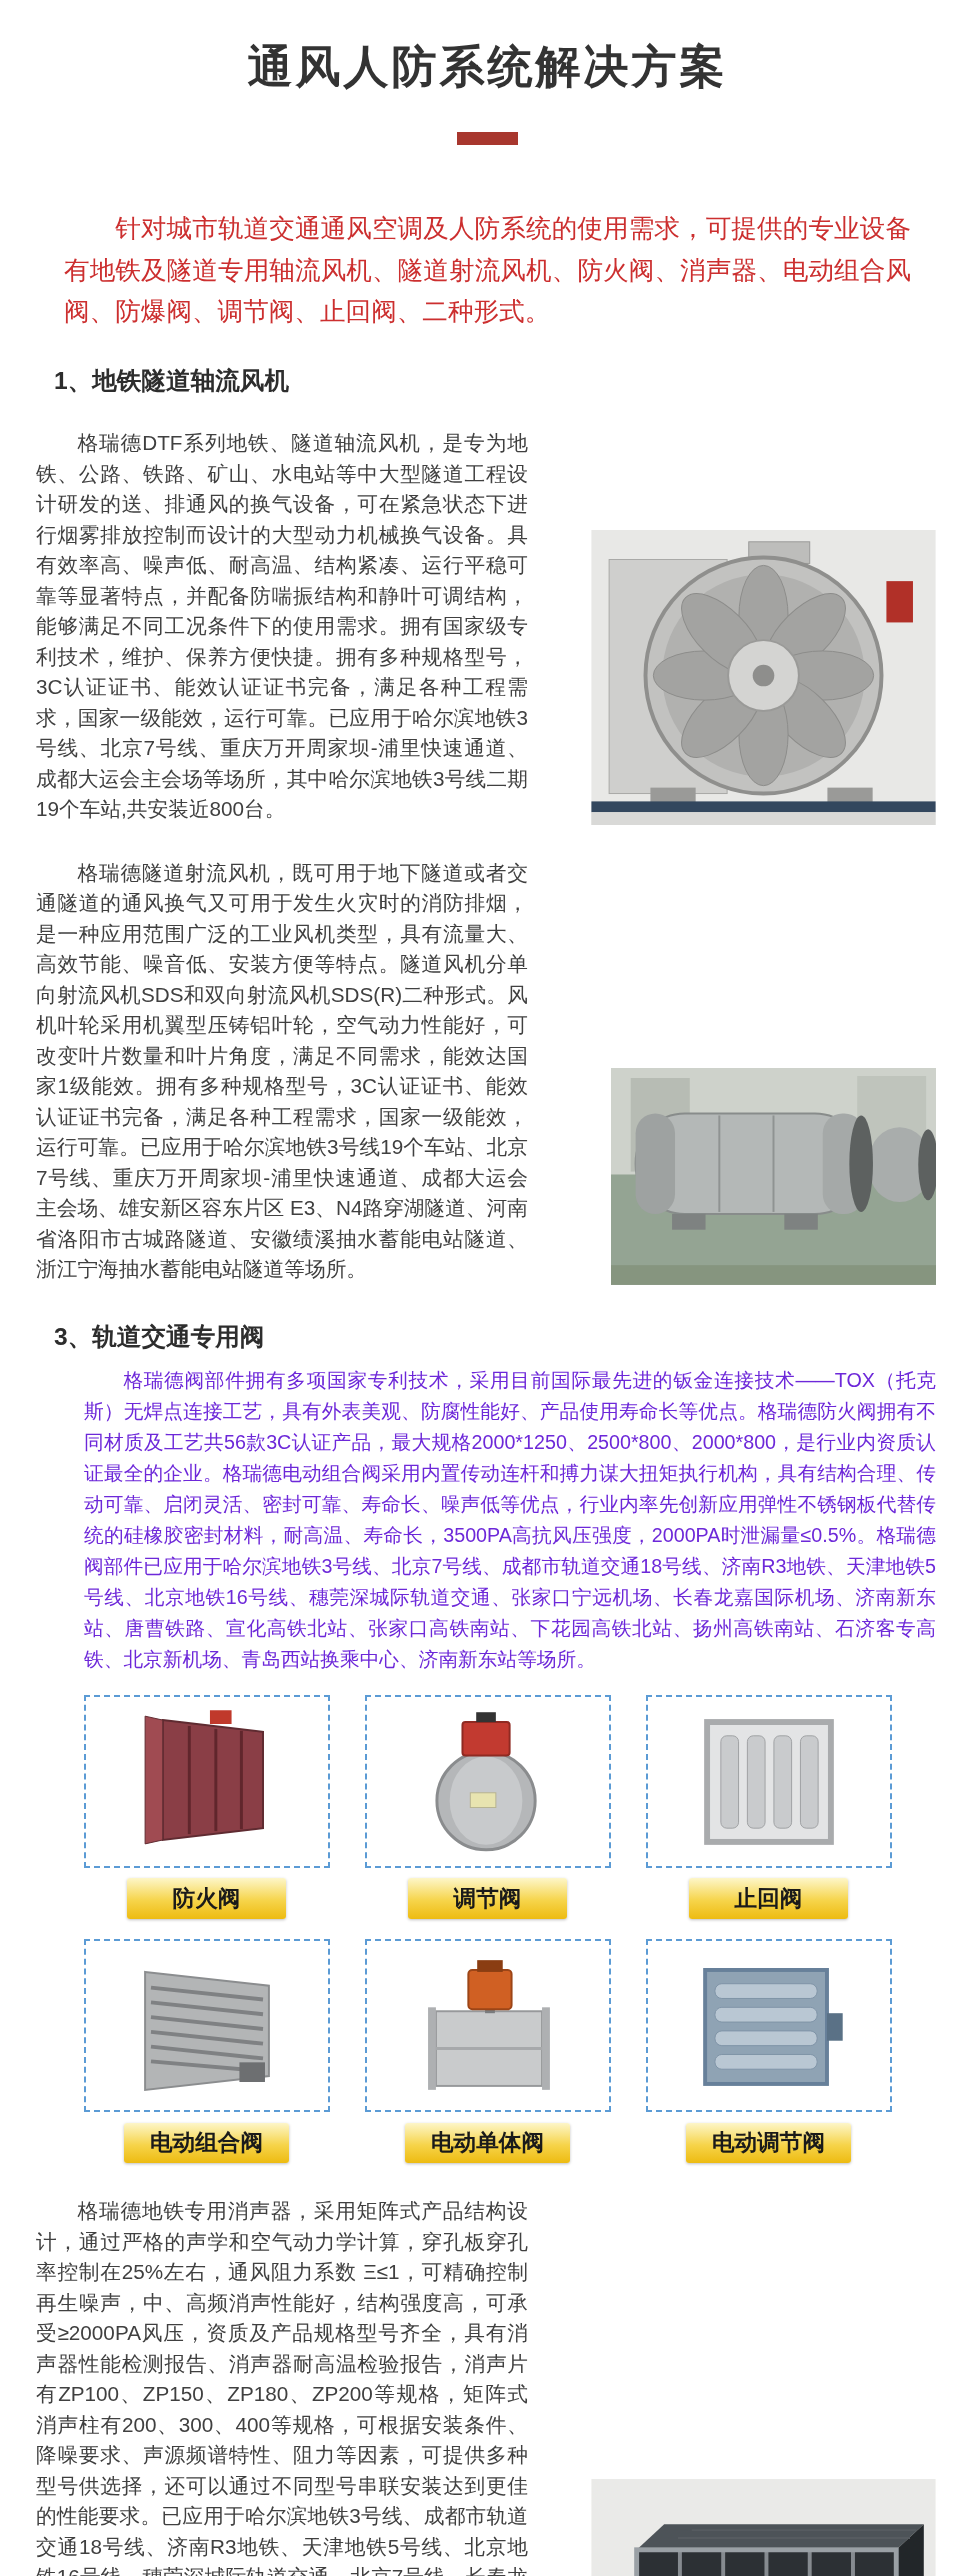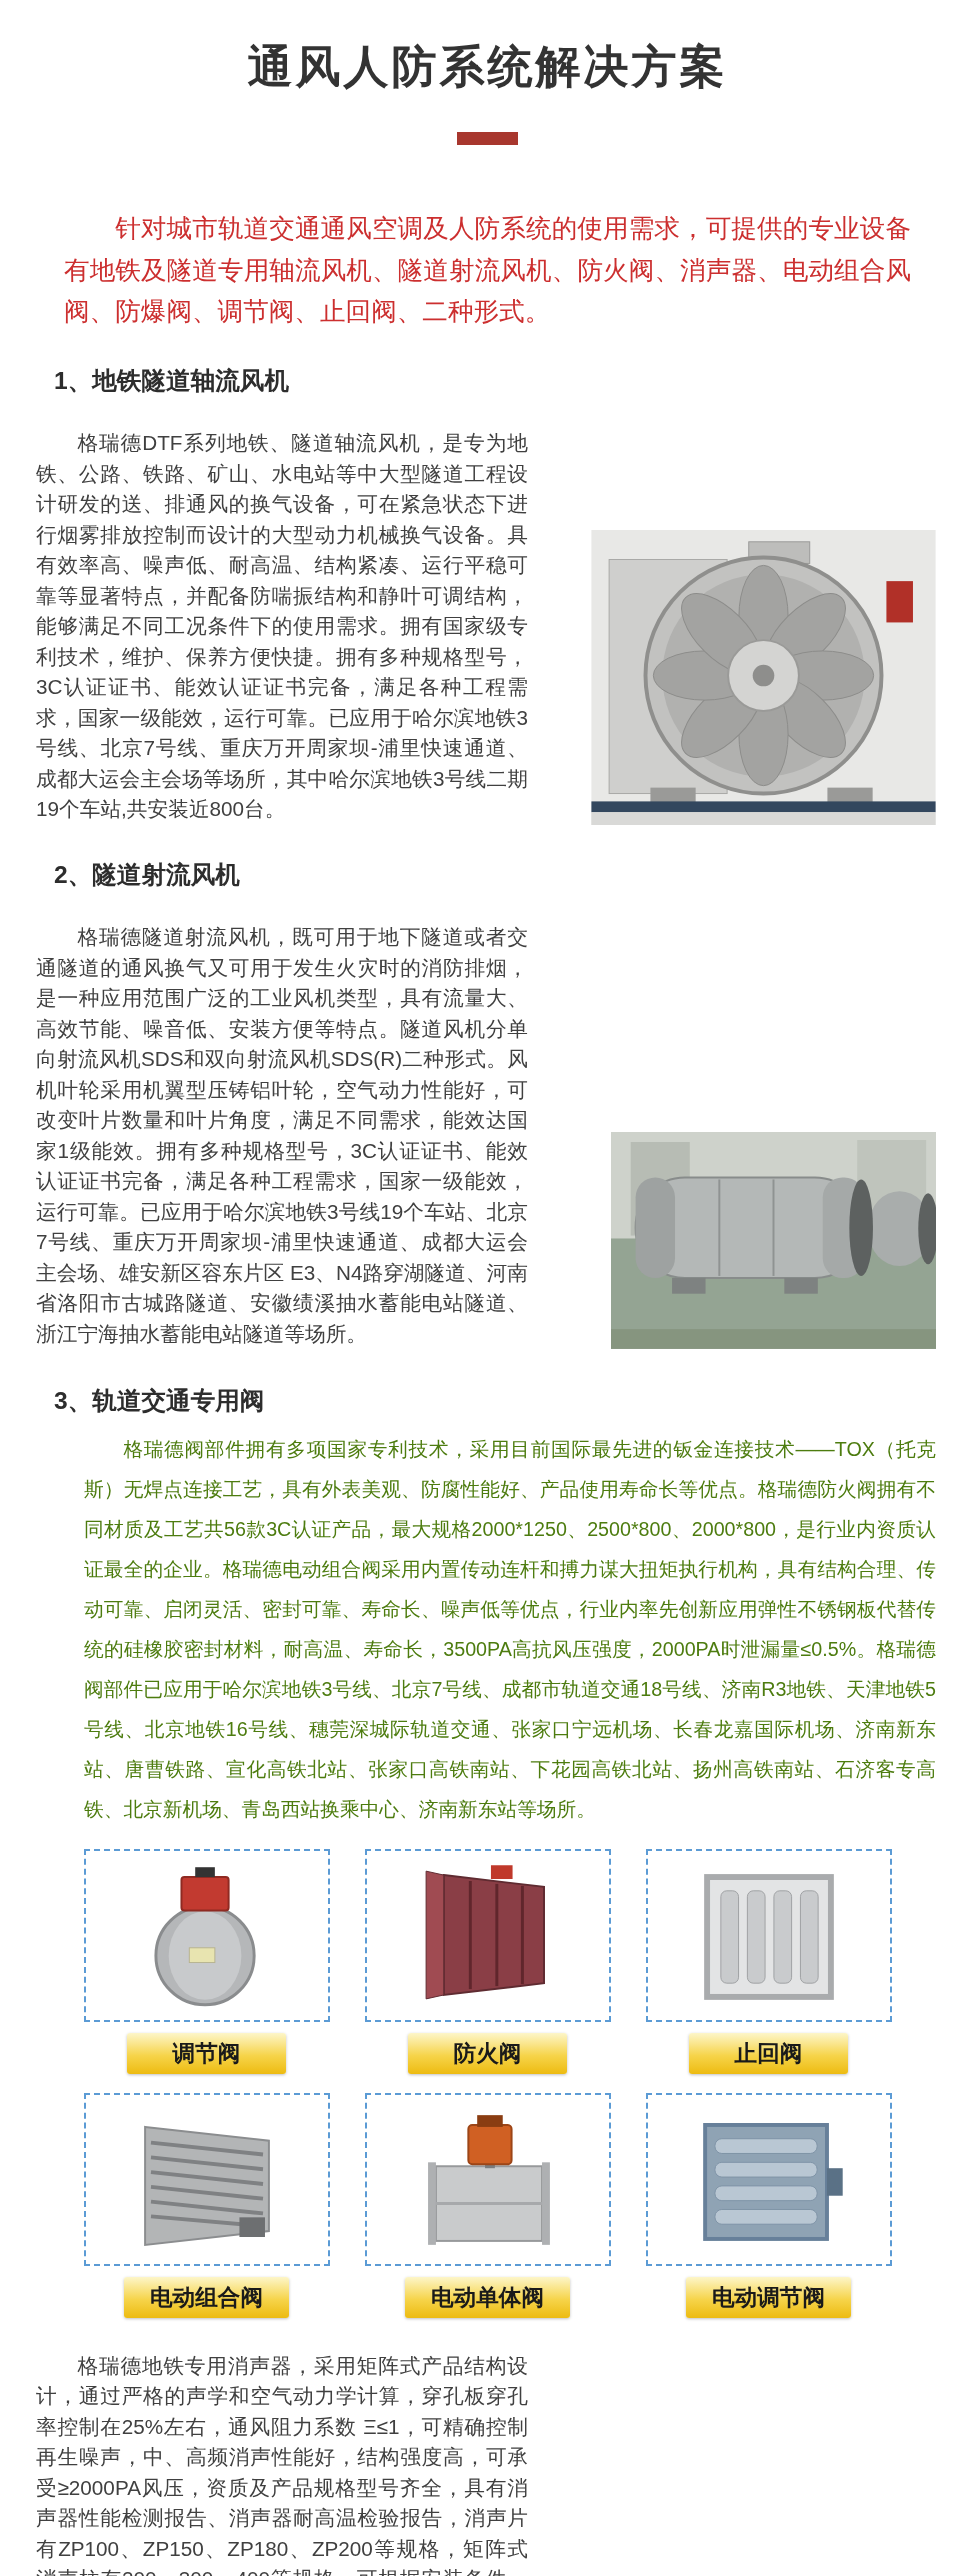--- a/index.html
+++ b/index.html
@@ -10,21 +10,21 @@
          margin:11.8px 0 0 0;letter-spacing:3px;}
   .dash{width:61px;height:12.8px;background:#a8372e;margin:35px auto 0 auto;}
   .intro{width:847px;margin:63px auto 0 auto;color:#cc2f2f;font-size:25.6px;
          line-height:1.62;text-align:justify;text-indent:2em;}
   .sec-h{font-size:24.6px;font-weight:bold;color:#2d2d2d;margin:16px 0 0 54px;line-height:1.2;}
   .mt1{margin-top:33px;} .mt2{margin-top:35px;} .mt3{margin-top:37px;} .mt4{margin-top:45px;}
   .row{display:flex;align-items:flex-end;padding:0 39px 0 36px;margin-top:33px;}
   .body-col{width:492px;margin:0;font-size:20.7px;line-height:30.5px;color:#404040;
             text-align:justify;text-indent:2em;}
   .photo-col{margin-left:auto;display:flex;justify-content:flex-end;}
-  .body-wide{margin:13.8px 39px 0 84px;font-size:19.7px;line-height:40px;color:#4d7c0f;
+  .body-wide{margin:13.8px 39px 0 84px;font-size:19.7px;line-height:31px;color:#6d28d9;
              text-align:justify;text-indent:2em;}
   .photo{display:block;}
   .photo-axial{margin-top:-7.9px;}
   .photo-jet{margin-top:59px;}
   .photo-sil{margin-top:148px;}
   .grid-row{display:flex;justify-content:center;gap:35px;margin-top:19.7px;}
   .vcell{display:flex;flex-direction:column;align-items:center;width:246px;}
   .pbox{width:246px;height:173px;border:2px dashed #5b9bd5;box-sizing:border-box;
         background:#ffffff;display:flex;align-items:center;justify-content:center;overflow:hidden;}
   .vlabel{margin-top:10.8px;min-width:108px;text-align:center;padding:4.9px 25.6px;
@@ -69,21 +69,20 @@
           <rect x="60" y="262" width="46" height="16" fill="#9a9a98"></rect>
           <rect x="240" y="262" width="46" height="16" fill="#9a9a98"></rect>
           <rect x="0" y="276" width="350" height="11" fill="#33475e"></rect>
           <rect x="0" y="287" width="350" height="13" fill="#d9d9d7"></rect>
         </svg>
       </div>
     </div>
   </section>
 
   <section>
-    <h2 class="sec-h mt2">2、隧道射流风机</h2>
     <div class="row">
       <p class="body-col">格瑞德隧道射流风机，既可用于地下隧道或者交通隧道的通风换气又可用于发生火灾时的消防排烟，是一种应用范围广泛的工业风机类型，具有流量大、高效节能、噪音低、安装方便等特点。隧道风机分单向射流风机SDS和双向射流风机SDS(R)二种形式。风机叶轮采用机翼型压铸铝叶轮，空气动力性能好，可改变叶片数量和叶片角度，满足不同需求，能效达国家1级能效。拥有多种规格型号，3C认证证书、能效认证证书完备，满足各种工程需求，国家一级能效，运行可靠。已应用于哈尔滨地铁3号线19个车站、北京7号线、重庆万开周家坝-浦里快速通道、成都大运会主会场、雄安新区容东片区 E3、N4路穿湖隧道、河南省洛阳市古城路隧道、安徽绩溪抽水蓄能电站隧道、浙江宁海抽水蓄能电站隧道等场所。</p>
       <div class="photo-col">
         <svg class="photo photo-jet" width="325" height="217" viewBox="0 0 330 220">
           <rect width="330" height="220" fill="#c6cbc4"></rect>
           <rect x="0" y="0" width="330" height="108" fill="#ced2cb"></rect>
           <rect x="20" y="10" width="60" height="95" fill="#b7bcb4"></rect>
           <rect x="250" y="8" width="70" height="100" fill="#bfc4bc"></rect>
           <rect x="0" y="108" width="330" height="112" fill="#94a493"></rect>
           <rect x="0" y="200" width="330" height="20" fill="#86957f"></rect>
@@ -104,44 +103,44 @@
 
   <section>
     <h2 class="sec-h mt3">3、轨道交通专用阀</h2>
     <p class="body-wide">格瑞德阀部件拥有多项国家专利技术，采用目前国际最先进的钣金连接技术——TOX（托克斯）无焊点连接工艺，具有外表美观、防腐性能好、产品使用寿命长等优点。格瑞德防火阀拥有不同材质及工艺共56款3C认证产品，最大规格2000*1250、2500*800、2000*800，是行业内资质认证最全的企业。格瑞德电动组合阀采用内置传动连杆和搏力谋大扭矩执行机构，具有结构合理、传动可靠、启闭灵活、密封可靠、寿命长、噪声低等优点，行业内率先创新应用弹性不锈钢板代替传统的硅橡胶密封材料，耐高温、寿命长，3500PA高抗风压强度，2000PA时泄漏量≤0.5%。格瑞德阀部件已应用于哈尔滨地铁3号线、北京7号线、成都市轨道交通18号线、济南R3地铁、天津地铁5号线、北京地铁16号线、穗莞深城际轨道交通、张家口宁远机场、长春龙嘉国际机场、济南新东站、唐曹铁路、宣化高铁北站、张家口高铁南站、下花园高铁北站、扬州高铁南站、石济客专高铁、北京新机场、青岛西站换乘中心、济南新东站等场所。</p>
 
     <div class="grid-row">
       <div class="vcell">
         <div class="pbox">
           <svg width="226" height="158" viewBox="0 0 230 160">
             <rect width="230" height="160" fill="#ffffff"></rect>
+            <polygon points="70,18 172,30 172,128 70,140" fill="#8a3e46" stroke="#5f2b31" stroke-width="2"></polygon>
+            <polygon points="52,14 70,18 70,140 52,144" fill="#a04b52" stroke="#5f2b31" stroke-width="1"></polygon>
+            <line x1="97" y1="24" x2="97" y2="134" stroke="#60262c" stroke-width="3"></line>
+            <line x1="124" y1="27" x2="124" y2="131" stroke="#60262c" stroke-width="3"></line>
+            <line x1="150" y1="29" x2="150" y2="129" stroke="#60262c" stroke-width="3"></line>
+            <rect x="118" y="8" width="22" height="14" fill="#c0392b"></rect>
+          </svg>
+        </div>
+        <div class="vlabel">防火阀</div>
+      </div>
+      <div class="vcell">
+        <div class="pbox">
+          <svg width="226" height="158" viewBox="0 0 230 160">
+            <rect width="230" height="160" fill="#ffffff"></rect>
             <rect x="108" y="52" width="10" height="16" fill="#7a7c7e"></rect>
             <circle cx="113" cy="100" r="50" fill="#b5b7b9" stroke="#8a8c8e" stroke-width="3"></circle>
             <ellipse cx="113" cy="100" rx="37" ry="45" fill="#c8cacc"></ellipse>
             <line x1="113" y1="55" x2="113" y2="145" stroke="#94969" stroke-width="2"></line>
             <rect x="89" y="20" width="48" height="34" rx="3" fill="#c23a30" stroke="#8f2a22" stroke-width="2"></rect>
             <rect x="103" y="10" width="20" height="10" fill="#333333"></rect>
             <rect x="97" y="92" width="26" height="15" fill="#e8e4b0" stroke="#b7b390"></rect>
           </svg>
         </div>
         <div class="vlabel">调节阀</div>
-      </div>
-      <div class="vcell">
-        <div class="pbox">
-          <svg width="226" height="158" viewBox="0 0 230 160">
-            <rect width="230" height="160" fill="#ffffff"></rect>
-            <polygon points="70,18 172,30 172,128 70,140" fill="#8a3e46" stroke="#5f2b31" stroke-width="2"></polygon>
-            <polygon points="52,14 70,18 70,140 52,144" fill="#a04b52" stroke="#5f2b31" stroke-width="1"></polygon>
-            <line x1="97" y1="24" x2="97" y2="134" stroke="#60262c" stroke-width="3"></line>
-            <line x1="124" y1="27" x2="124" y2="131" stroke="#60262c" stroke-width="3"></line>
-            <line x1="150" y1="29" x2="150" y2="129" stroke="#60262c" stroke-width="3"></line>
-            <rect x="118" y="8" width="22" height="14" fill="#c0392b"></rect>
-          </svg>
-        </div>
-        <div class="vlabel">防火阀</div>
       </div>
       <div class="vcell">
         <div class="pbox">
           <svg width="226" height="158" viewBox="0 0 230 160">
             <rect width="230" height="160" fill="#ffffff"></rect>
             <rect x="52" y="20" width="126" height="122" fill="#e3e4e5" stroke="#a9abad" stroke-width="6"></rect>
             <rect x="66" y="34" width="18" height="94" rx="6" fill="#c9cbcd" stroke="#9fa1a3"></rect>
             <rect x="93" y="34" width="18" height="94" rx="6" fill="#c9cbcd" stroke="#9fa1a3"></rect>
             <rect x="120" y="34" width="18" height="94" rx="6" fill="#c9cbcd" stroke="#9fa1a3"></rect>
             <rect x="147" y="34" width="18" height="94" rx="6" fill="#c9cbcd" stroke="#9fa1a3"></rect>

